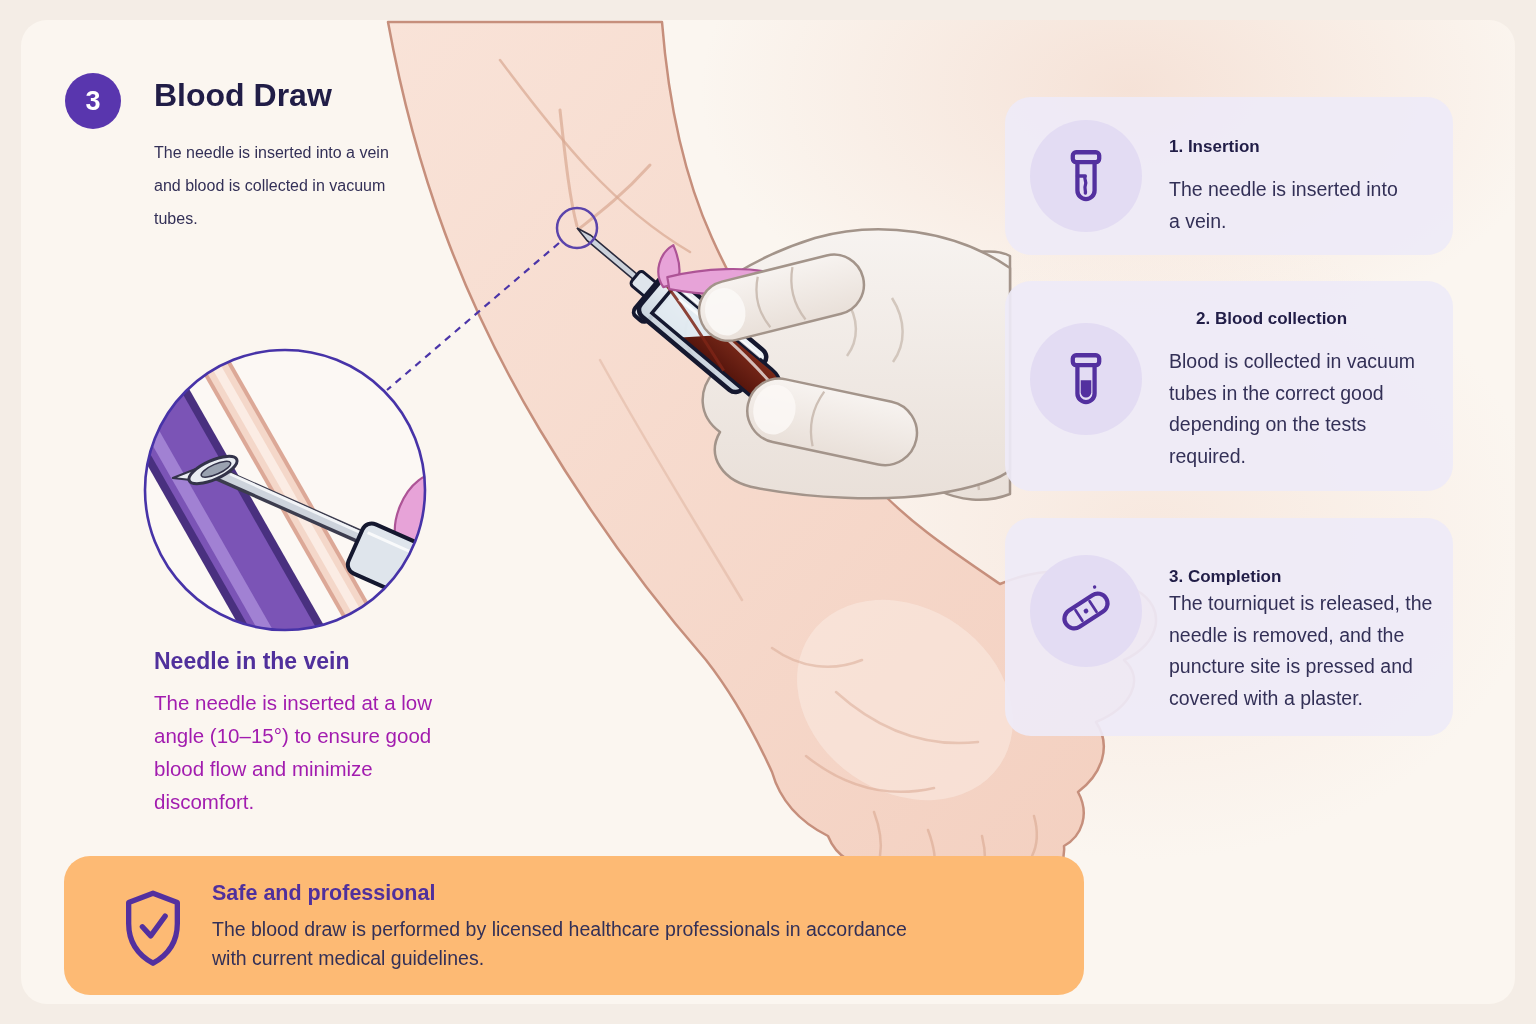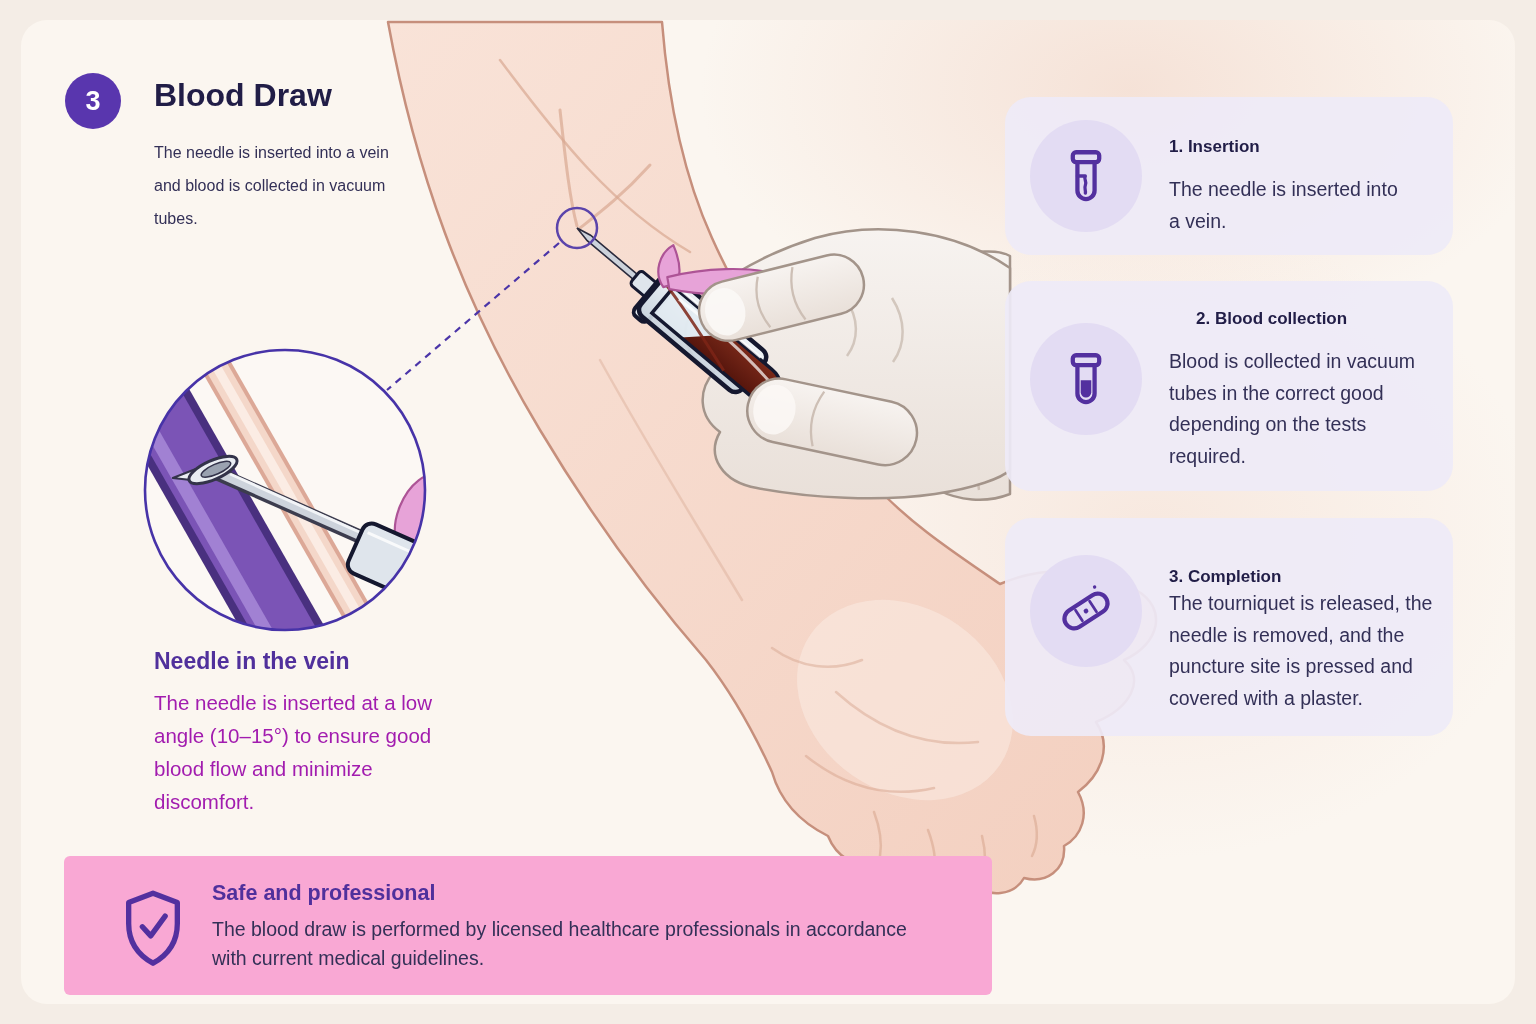--- a/index.html
+++ b/index.html
@@ -27,22 +27,22 @@
   .card3{top:498px;height:218px;}
   .icon-circle{position:absolute;left:25px;width:112px;height:112px;border-radius:50%;
                background:#e3dcf3;display:flex;align-items:center;justify-content:center;}
   .card1 .icon-circle{top:23px;} .card2 .icon-circle{top:42px;} .card3 .icon-circle{top:37px;}
   .step-title{position:absolute;left:164px;font-size:17px;font-weight:bold;color:#211d47;}
   .step-desc{position:absolute;left:164px;font-size:19.5px;line-height:31.5px;color:#333057;}
   .card1 .step-title{top:40px;} .card1 .step-desc{top:77px;width:232px;}
   .card2 .step-title{top:28px;margin-left:27px;} .card2 .step-desc{top:65px;width:254px;}
   .card3 .step-title{top:33px;margin-top:16px;} .card3 .step-desc{top:70px;width:284px;}
   
-  .banner{position:absolute;left:43px;top:836px;width:928px;height:139px;
-          background:#f9a8d4;border-radius:6px;z-index:2;}
+  .banner{position:absolute;left:43px;top:836px;width:1020px;height:139px;
+          background:#fdba74;border-radius:26px;z-index:2;}
   .banner .shield{position:absolute;left:51px;top:31px;}
   .banner-h{position:absolute;left:148px;top:25px;font-size:21.5px;font-weight:bold;color:#50309c;}
   .banner-p{position:absolute;left:148px;top:59px;width:716px;font-size:19.5px;line-height:29px;color:#333057;}
 </style>
 </head>
 <body>
 
 <div class="stage">
   <div class="panel">
 

